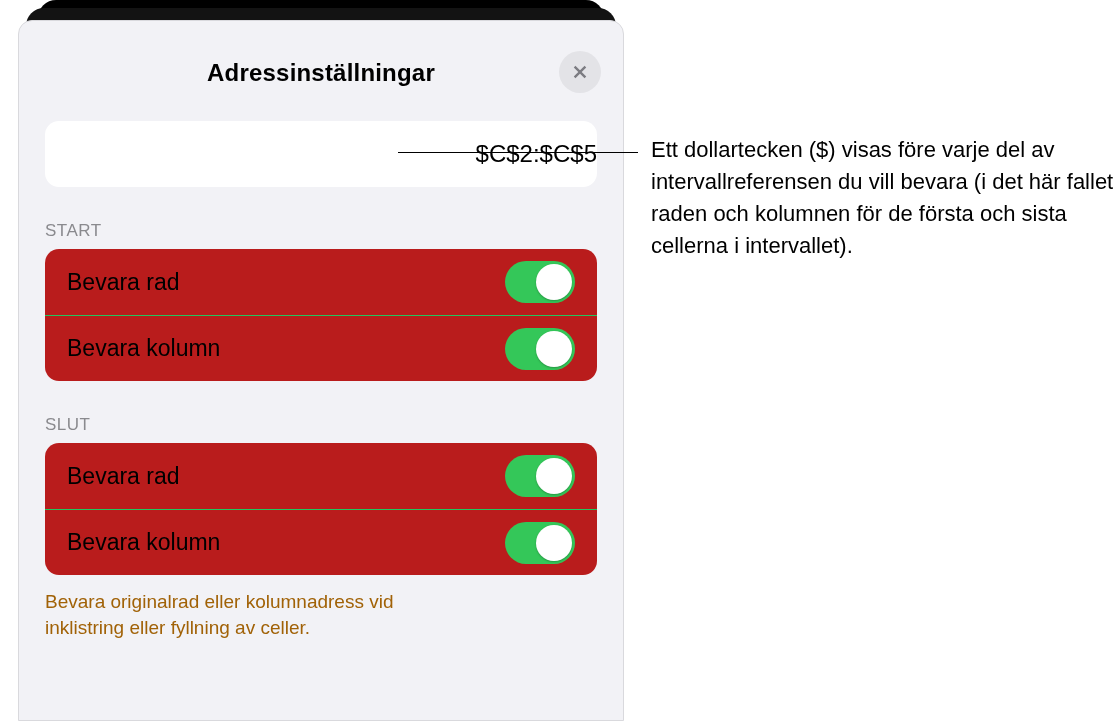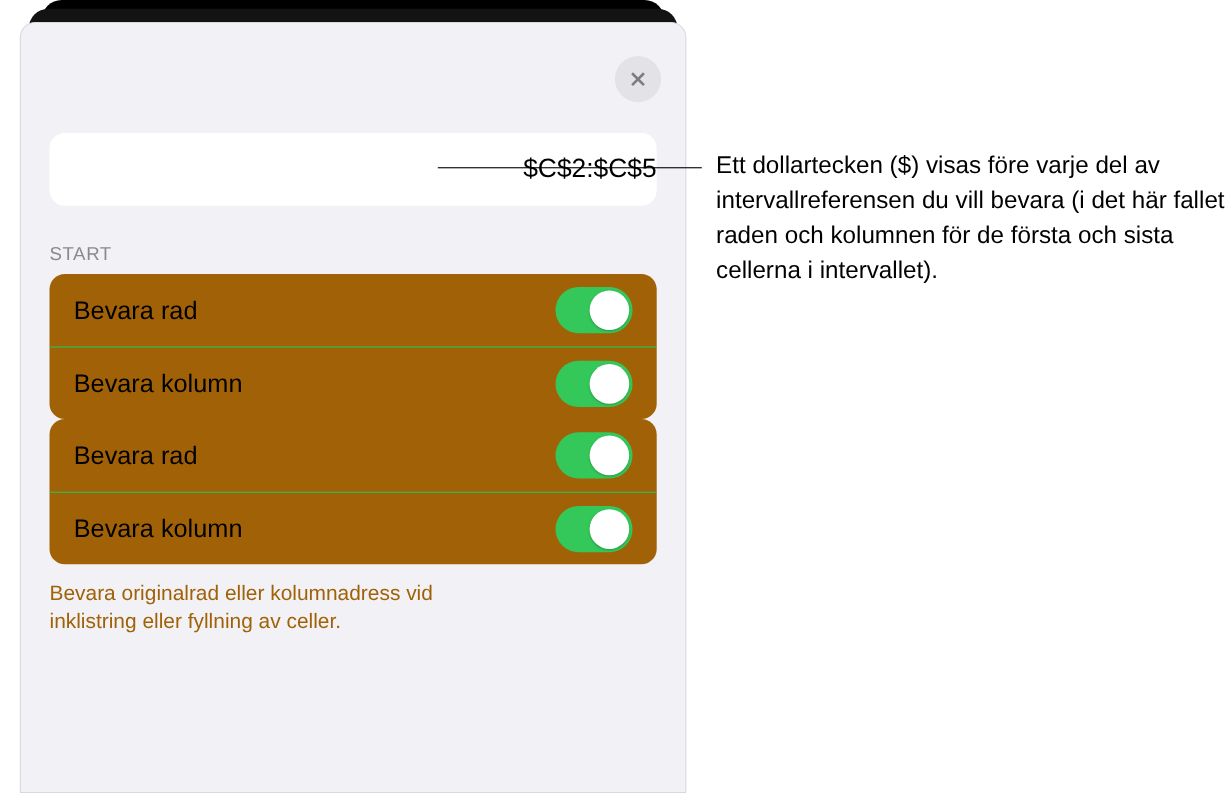--- a/index.html
+++ b/index.html
@@ -83,21 +83,21 @@
 
   .section-label {
     margin: 34px 26px 8px 26px;
     font-size: 17px;
     color: #8a8a8e;
     letter-spacing: 0.5px;
   }
 
   .group {
     margin: 0 26px;
-    background: #a16207;
+    background: #b91c1c;
     border-radius: 14px;
     overflow: hidden;
   }
   .row {
     display: flex;
     align-items: center;
     justify-content: space-between;
     padding: 0 22px;
     height: 66px;
   }
@@ -159,20 +159,21 @@
 <body>
 
 <div class="card-stack">
   <div class="card-layer l1"></div>
   <div class="card-layer l2"></div>
 </div>
 
 <div class="sheet">
 
   <div class="sheet-header">
+    <div class="sheet-title">Adressinställningar</div>
     <div class="close-btn">
       <svg viewBox="0 0 20 20" fill="none">
         <path d="M4 4 L16 16 M16 4 L4 16"></path>
       </svg>
     </div>
   </div>
 
   <div class="formula-box">
     <span>$C$2:$C$5</span>
   </div>
@@ -186,20 +187,21 @@
         </div>
     </div>
     <div class="row">
       <span class="row-label">Bevara kolumn</span>
       <div class="toggle">
           <div class="knob"></div>
         </div>
     </div>
   </div>
 
+  <div class="section-label">SLUT</div>
   <div class="group">
     <div class="row">
       <span class="row-label">Bevara rad</span>
       <div class="toggle">
           <div class="knob"></div>
         </div>
     </div>
     <div class="row">
       <span class="row-label">Bevara kolumn</span>
       <div class="toggle">

